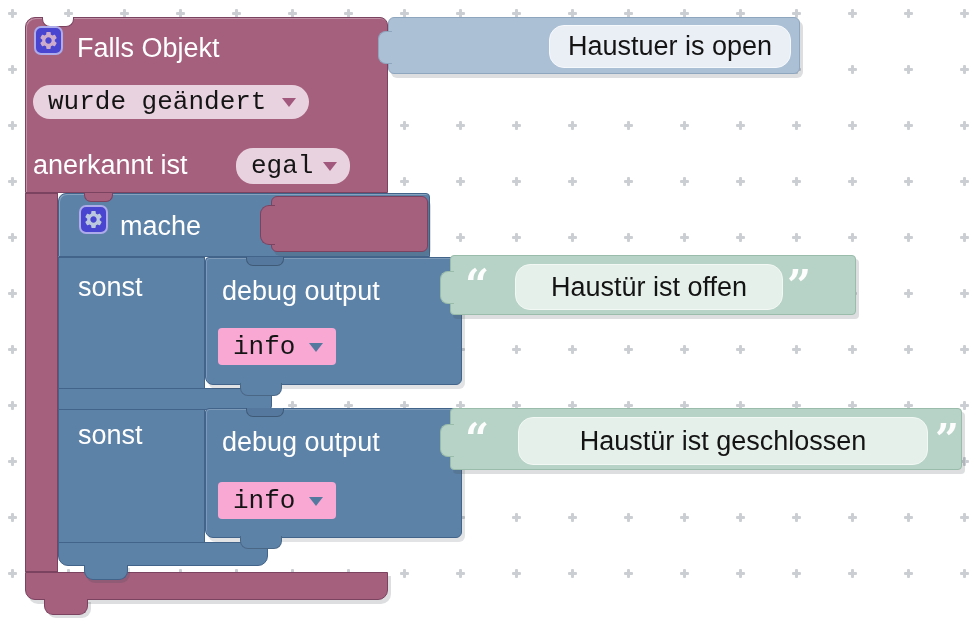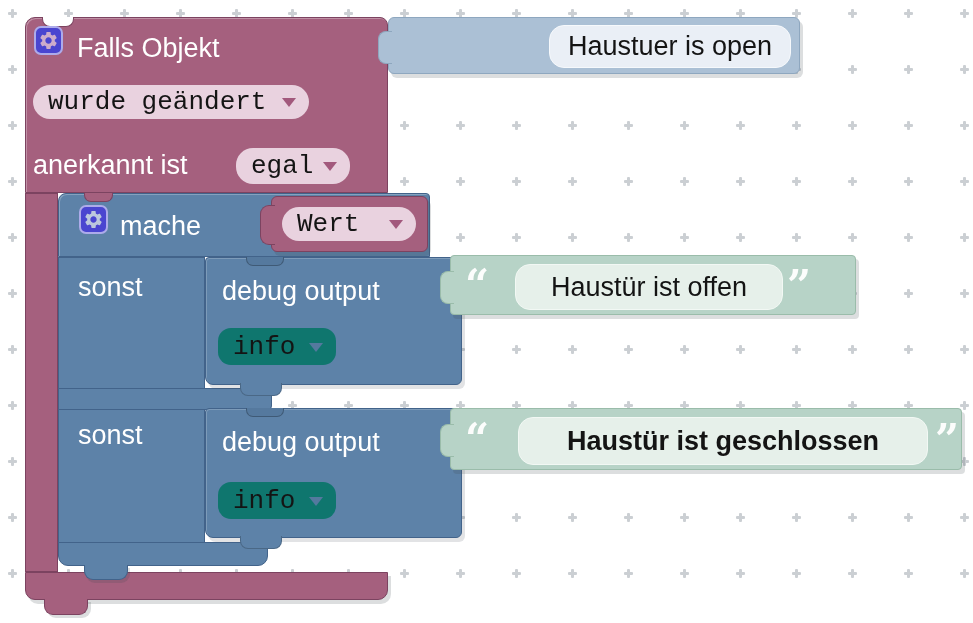--- a/index.html
+++ b/index.html
@@ -75,38 +75,38 @@
             border:1px solid #7c4360;border-right:none;border-radius:9px 0 0 9px;}
   #dd-wert{left:10px;top:10px;width:134px;height:34px;}
   
   .debug{width:257px;height:128px;border-radius:4px 6px 6px 8px;
          box-shadow:inset 1px 1px 0 rgba(255,255,255,.2),3px 4px 0 rgba(60,70,80,.15);}
   #debug1{left:205px;top:257px;}
   #debug2{left:205px;top:408px;height:130px;}
   .debug-top-notch{position:absolute;left:40px;top:-1px;width:36px;height:8px;background:#55799e;
                    border:1px solid rgba(0,0,0,.25);border-top:none;border-radius:0 0 7px 7px;}
   .debug-label{left:16px;top:16px;line-height:34px;}
-  .dd-lblue{background:#0f766e;border-radius:13px;}
+  .dd-lblue{background:#f9a8d4;border-radius:4px;}
   .dd-info{left:12px;width:118px;height:37px;}
   #dd-info1{top:70px;}
   #dd-info2{top:73px;}
   .debug-bottom-tab{position:absolute;left:34px;bottom:-12px;width:40px;height:12px;background:#5d82a8;
                     border:1px solid rgba(0,0,0,.2);border-top:none;border-radius:0 0 8px 8px;}
   
   .green{background:#b7d3c7;border:1px solid #9abcaa;box-sizing:border-box;border-radius:4px;}
   #green1{left:450px;top:255px;width:406px;height:60px;}
   #green2{left:450px;top:408px;width:512px;height:62px;}
   .green-tab{position:absolute;left:-11px;top:15px;width:13px;height:31px;background:#b7d3c7;
              border:1px solid #9abcaa;border-right:none;border-radius:8px 0 0 8px;}
   .quote{position:absolute;top:0;bottom:0;display:flex;align-items:center;
          font-family:"DejaVu Serif",serif;font-weight:bold;font-size:42px;color:rgba(255,255,255,.95);}
   .gfield{background:#e6f0ea;border:1px solid #f2f8f4;}
   #green1-quote-open{left:14px;}  #green1-field{left:64px;top:8px;width:266px;height:44px;}
   #green1-quote-close{left:336px;}
-  #green2-quote-open{left:14px;}  #green2-field{left:67px;top:8px;width:408px;height:46px;font-weight:bold;}
+  #green2-quote-open{left:14px;}  #green2-field{left:67px;top:8px;width:408px;height:46px;}
   #green2-quote-close{left:484px;}
 </style>
 </head>
 <body>
 
 <div id="workspace">
   <div id="grid">
       <div class="cross" style="left: 8px; top: 9px;"></div>
       <div class="cross" style="left: 64px; top: 9px;"></div>
       <div class="cross" style="left: 120px; top: 9px;"></div>
@@ -347,24 +347,20 @@
   <div id="if-spine" class="abs blue"></div>
   <div id="if-midbar" class="abs blue"></div>
   <div id="if-bottombar" class="abs blue">
     <div id="if-bottom-tab"></div>
   </div>
   <div id="then-label" class="blk-label">sonst</div>
   <div id="else-label" class="blk-label">sonst</div>
 
   <div id="wert" class="abs mauve shadow">
     <div id="wert-tab"></div>
-    <div id="dd-wert" class="dd dd-pink">
-      <span class="dd-text">Wert</span>
-      <span class="tri tri-mauve"></span>
-    </div>
   </div>
 
   <div id="debug1" class="abs blue debug">
     <div class="debug-top-notch"></div>
     <div class="blk-label debug-label">debug output</div>
     <div id="dd-info1" class="dd dd-lblue dd-info">
       <span class="dd-text">info</span>
       <span class="tri tri-blue"></span>
     </div>
     <div class="debug-bottom-tab"></div>

